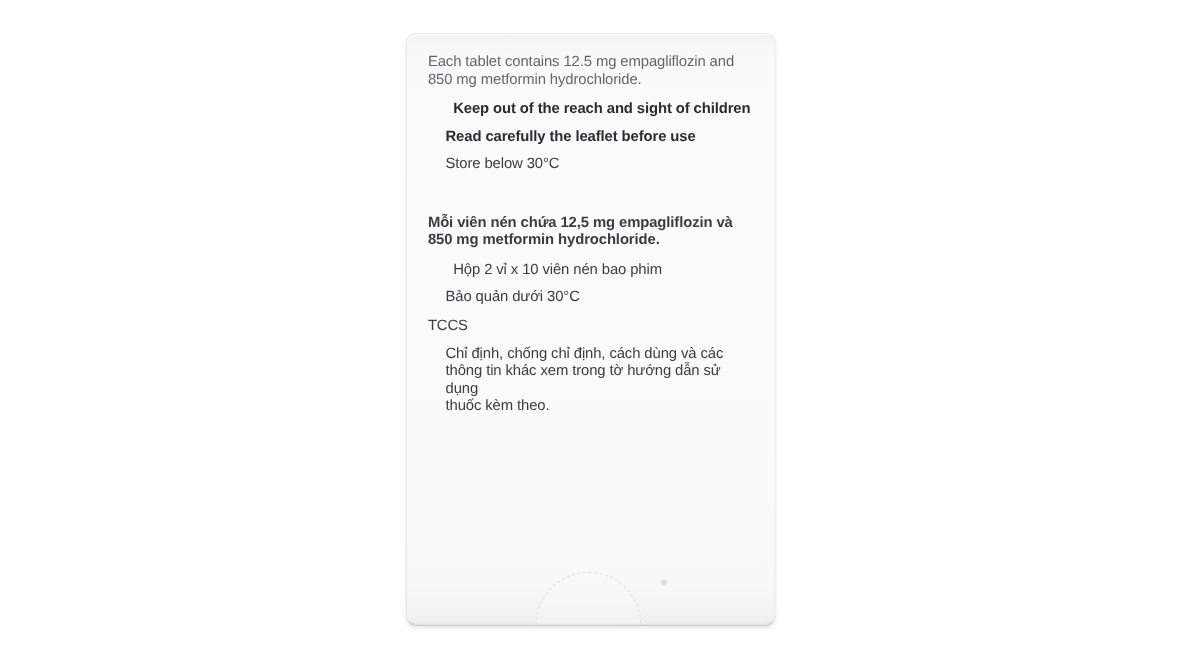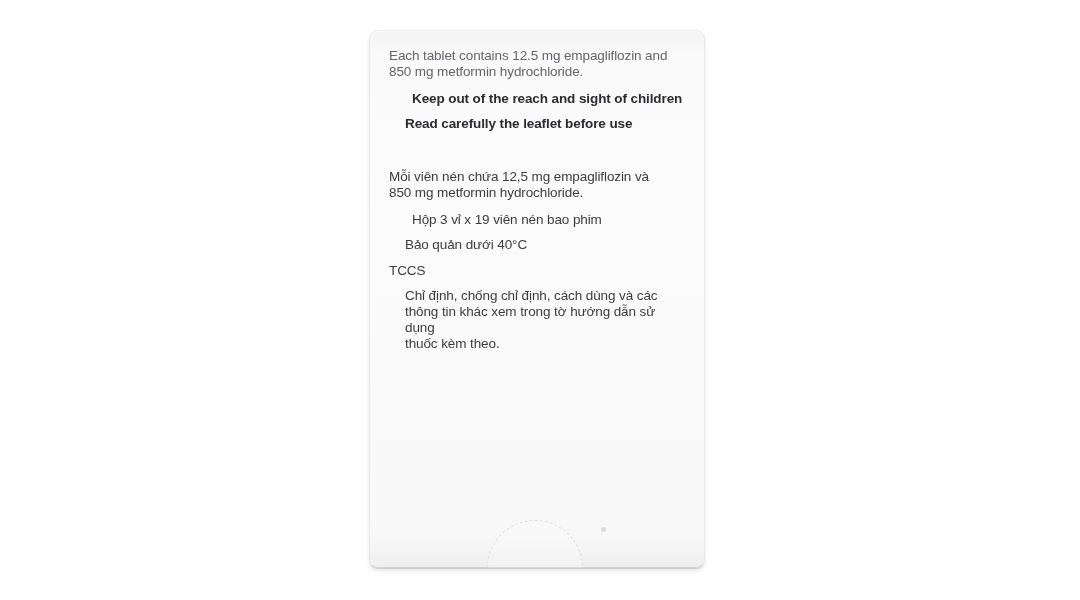--- a/index.html
+++ b/index.html
@@ -50,21 +50,21 @@
     letter-spacing: -0.1px;
     color: #3b3c40;
   }
 
   .muted  { color: #63656a; }
   .bold   { font-weight: bold; color: #2b2c30; }
 
   .mt-sm  { margin-top: 9px; padding-left: 16px; }
   .mt-md  { margin-top: 10px; }
   .mt-lg  { margin-top: 11px; padding-left: 23px; }
-  .mt-gap { margin-top: 37px; }
+  .mt-gap { margin-top: 37px; font-weight: bold; }
 
   
   .die-cut-notch {
     position: absolute;
     left: 117px;
     bottom: -1px;
     width: 96px;
     height: 48px;
     border: 1px dashed #dcdcdc;
     border-bottom: none;
@@ -91,28 +91,29 @@
 
   <div class="carton">
 
     <div class="para muted">Each tablet contains 12.5 mg empagliflozin and
 850 mg metformin hydrochloride.</div>
 
     <div class="para bold mt-lg">Keep out of the reach and sight of children</div>
 
     <div class="para bold mt-sm">Read carefully the leaflet before use</div>
 
+    <div class="para mt-sm">Store below 30°C</div>
 
     <div class="para mt-gap">Mỗi viên nén chứa 12,5 mg empagliflozin và
 850 mg metformin hydrochloride.</div>
 
-    <div class="para mt-lg">Hộp 3 vỉ x 19 viên nén bao phim</div>
+    <div class="para mt-lg">Hộp 2 vỉ x 10 viên nén bao phim</div>
 
 
-    <div class="para mt-sm">Bảo quản dưới 40°C</div>
+    <div class="para mt-sm">Bảo quản dưới 30°C</div>
 
     <div class="para mt-md">TCCS</div>
 
     <div class="para mt-sm">Chỉ định, chống chỉ định, cách dùng và các
 thông tin khác xem trong tờ hướng dẫn sử dụng
 thuốc kèm theo.</div>
 
 
     <div class="die-cut-notch"></div>
     <div class="speck"></div>

